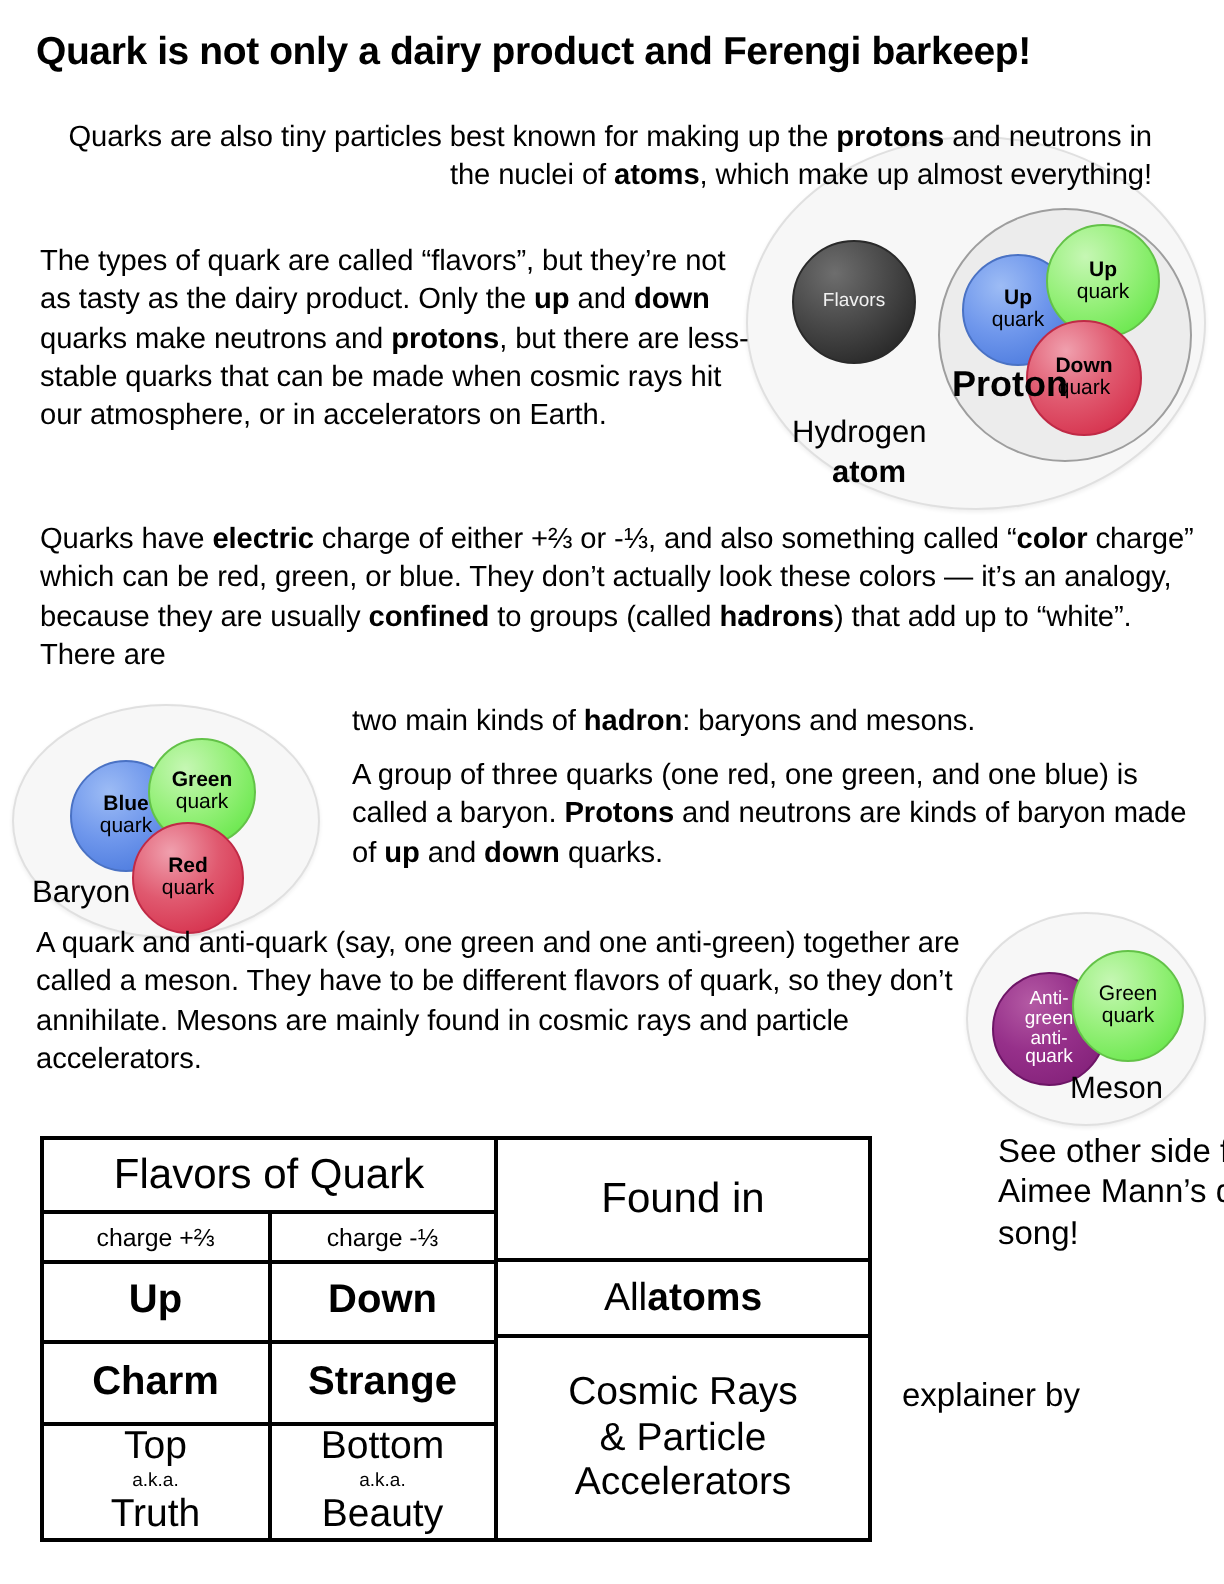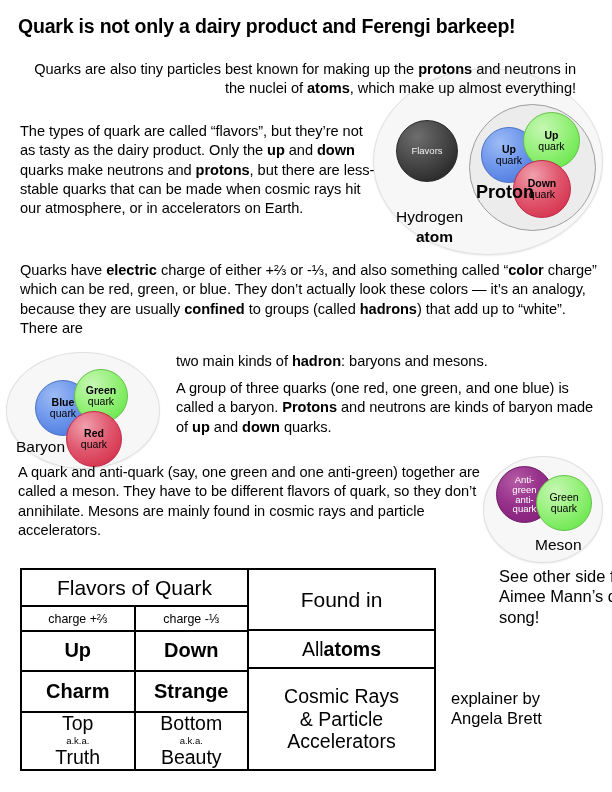--- a/index.html
+++ b/index.html
@@ -248,21 +248,21 @@
       <span class="l2">quark</span>
     </div>
 
     <div class="diag-label" style="left:10px; top:86px; font-size:15.5px;">Baryon</div>
   </div>
 
   <div class="diagram" style="left:483px; top:456px; width:122px; height:108px;">
 
     <div class="outer-ring" style="left:0px; top:0px; width:118px; height:105px;"></div>
 
-    <div class="ball magenta" style="left:13px; top:10px; width:57px; height:57px; font-size:9.5px;">
+    <div class="ball magenta" style="left:13px; top:30px; width:57px; height:57px; font-size:9.5px;">
       <span>Anti-</span>
       <span>green</span>
       <span>anti-</span>
       <span>quark</span>
     </div>
 
     <div class="ball green" style="left:53px; top:19px; width:56px; height:56px; font-size:10.5px;">
       <span class="l2">Green</span>
       <span class="l2">quark</span>
     </div>
@@ -329,16 +329,15 @@
         <span>&amp; Particle</span>
         <span>Accelerators</span>
       </div>
     </div>
   </div>
 
   <div id="side-note">See other side for Aimee Mann’s quark song!</div>
 
   <div id="credit">
     <div>explainer by</div>
-    <div>Angela Brett</div>
   </div>
 
 </div>
 
 </body></html>

